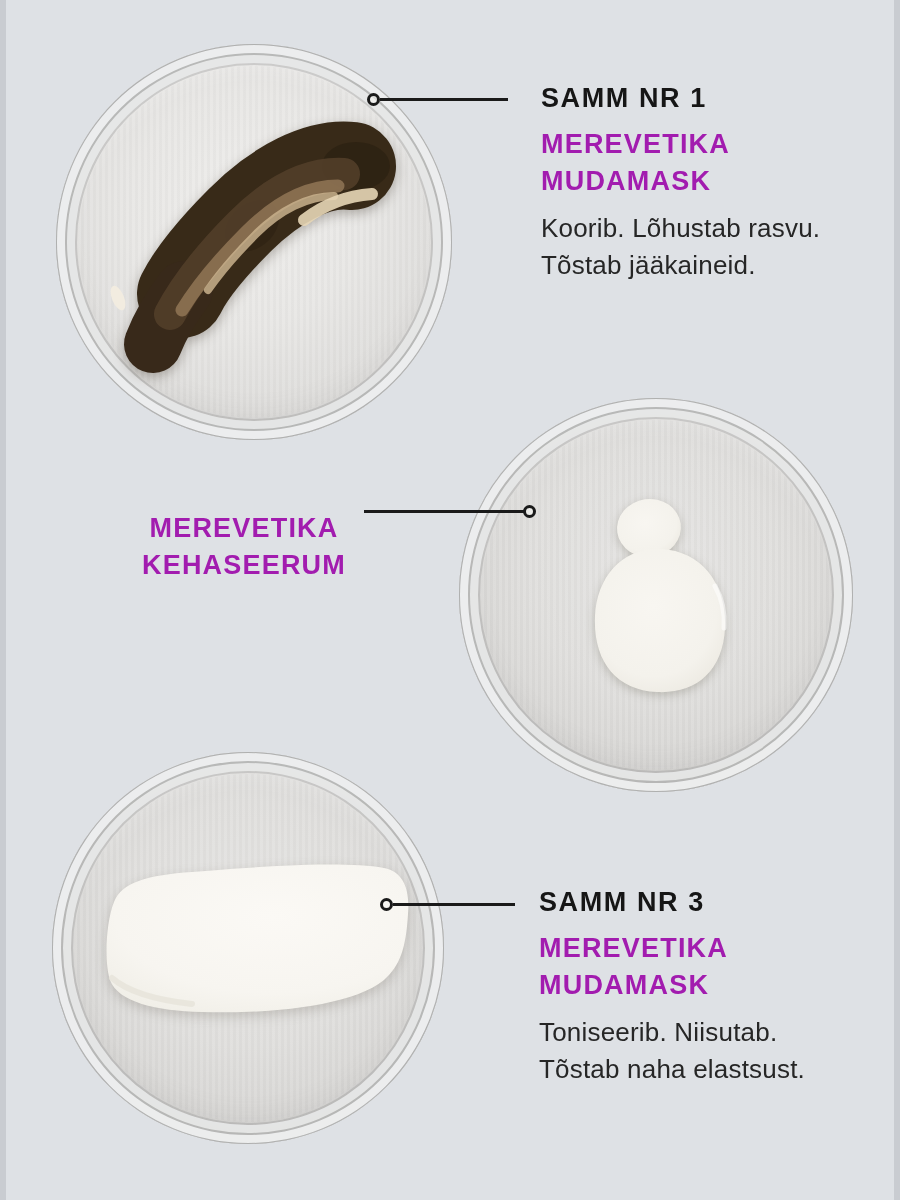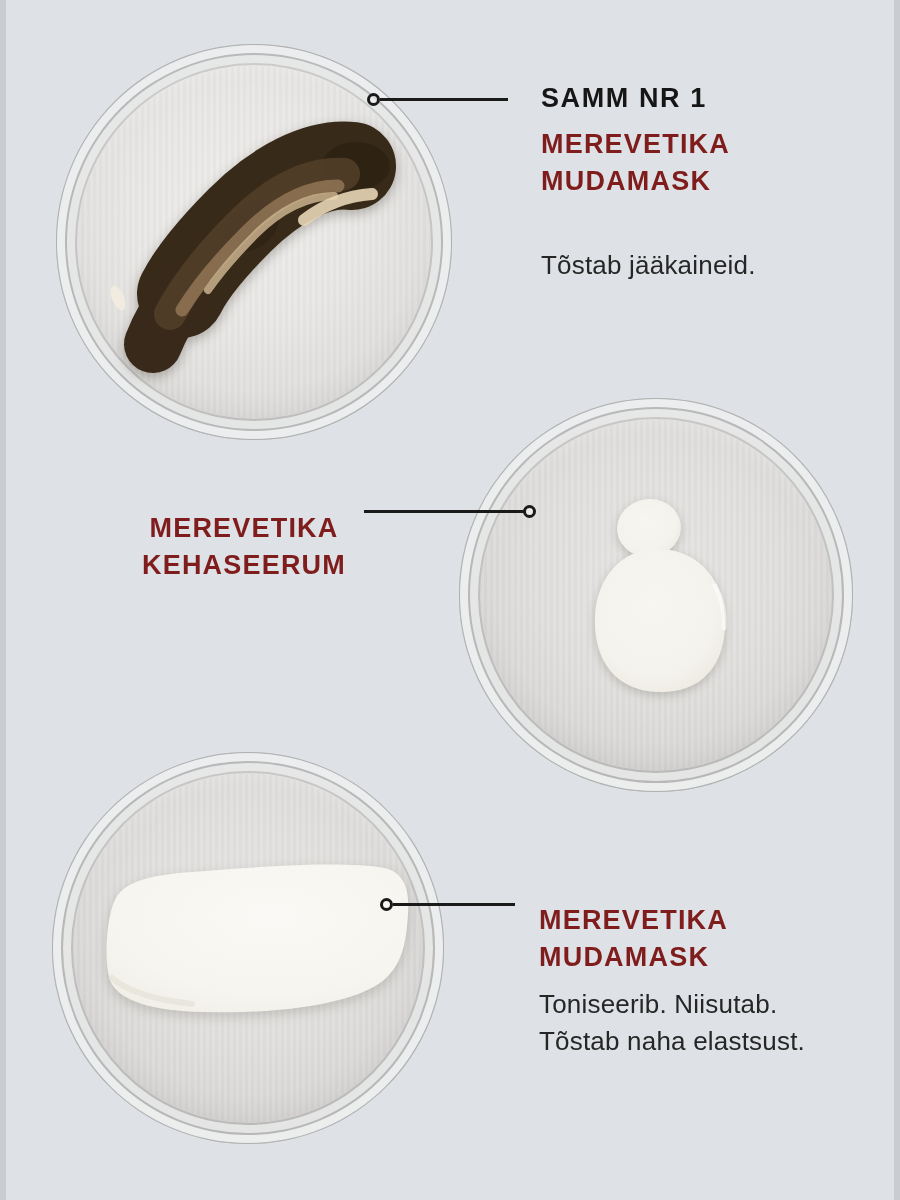--- a/index.html
+++ b/index.html
@@ -46,21 +46,21 @@
   #line2{left:358px;top:510px;width:161px;}
   #dot2{left:517px;top:505px;}
   #line3{left:387px;top:903px;width:122px;}
   #dot3{left:374px;top:898px;}
   
   .note{position:absolute;z-index:4;color:#1b1b1b;}
   .step-label{
     font-weight:bold;font-size:27px;line-height:28px;letter-spacing:1.6px;color:#161616;
   }
   .product-name{
-    font-weight:bold;font-size:27px;line-height:37px;letter-spacing:1.2px;color:#7f1d1d;margin-top:14px;
+    font-weight:bold;font-size:27px;line-height:37px;letter-spacing:1.2px;color:#a21caf;margin-top:14px;
   }
   .description{
     font-size:26px;line-height:37px;letter-spacing:.2px;color:#262626;margin-top:10px;
   }
   #note1{left:535px;top:84px;width:340px;}
   #note2{left:90px;top:496px;width:296px;text-align:center;}
   #note3{left:533px;top:888px;width:340px;}
 </style>
 </head>
 <body>
@@ -129,36 +129,37 @@
   <div class="lline" id="line3"></div>
   <div class="ldot" id="dot3"></div>
 
   <div class="note" id="note1">
     <div class="step-label">SAMM NR 1</div>
     <div class="product-name">
       <span>MEREVETIKA</span><br>
       <span>MUDAMASK</span>
     </div>
     <div class="description">
-      <br>
+      <span>Koorib. Lõhustab rasvu.</span><br>
       <span>Tõstab jääkaineid.</span>
     </div>
   </div>
 
   <div class="note" id="note2">
     <div class="product-name">
       <span>MEREVETIKA</span><br>
       <span>KEHASEERUM</span>
     </div>
     <div class="description">
       <br>
     </div>
   </div>
 
   <div class="note" id="note3">
+    <div class="step-label">SAMM NR 3</div>
     <div class="product-name">
       <span>MEREVETIKA</span><br>
       <span>MUDAMASK</span>
     </div>
     <div class="description">
       <span>Toniseerib. Niisutab.</span><br>
       <span>Tõstab naha elastsust.</span>
     </div>
   </div>
 

